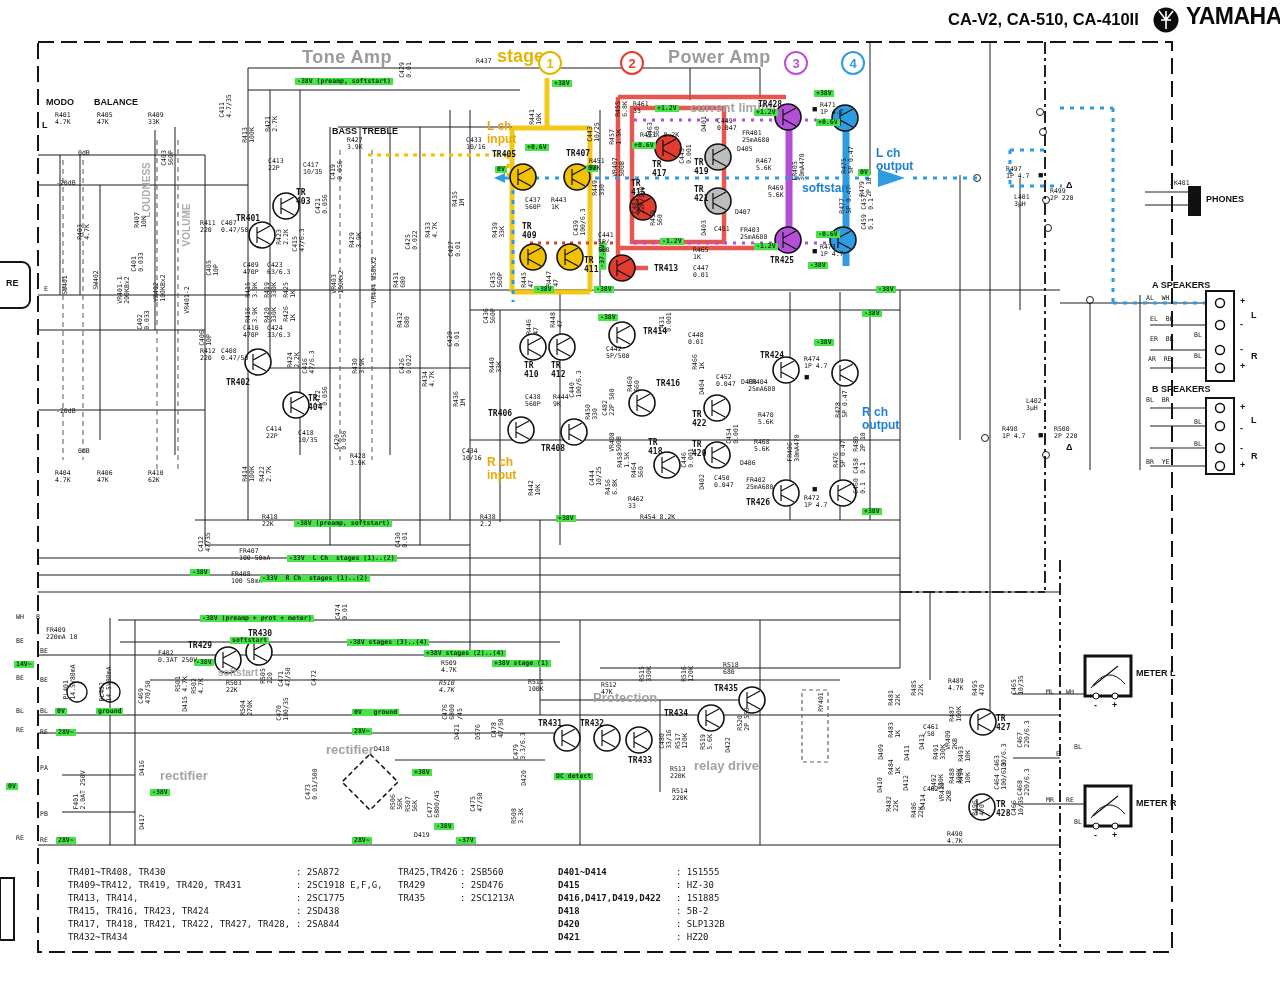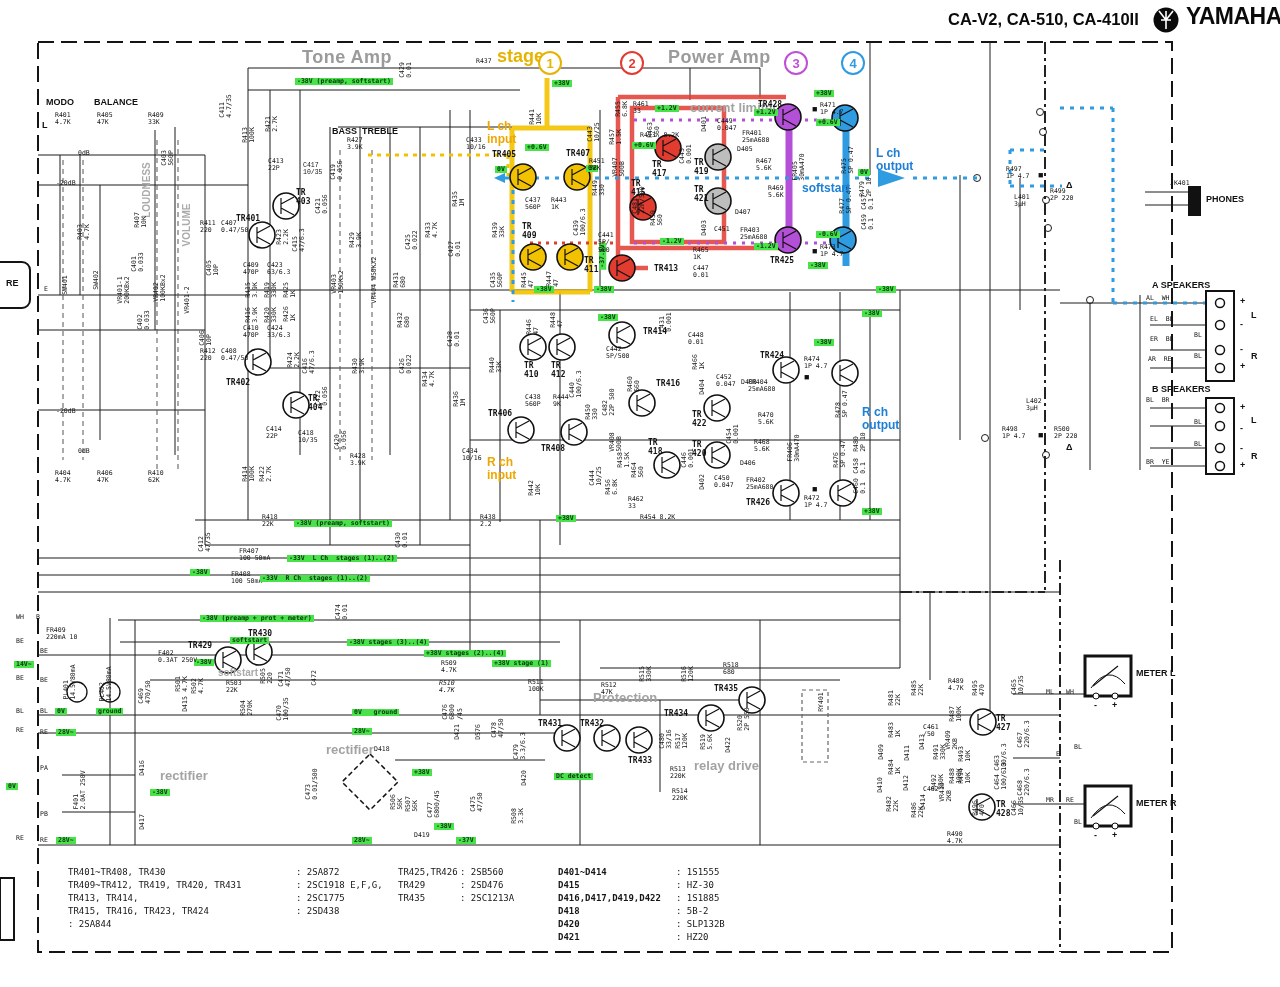--- a/index.html
+++ b/index.html
@@ -958,20 +958,21 @@
         </div>
         <div class="lg-row">
           <span class="lg-n">TR413, TR414,</span>
           <span class="lg-v">: 2SC1775</span>
         </div>
         <div class="lg-row">
           <span class="lg-n">TR415, TR416, TR423, TR424</span>
           <span class="lg-v">: 2SD438</span>
         </div>
         <div class="lg-row">
+          <span class="lg-n">TR417, TR418, TR421, TR422, TR427, TR428, TR432~TR434</span>
           <span class="lg-v">: 2SA844</span>
         </div>
       </div>
     <div id="c2" class="lg-col">
         <div class="lg-row">
           <span class="lg-n">TR425,TR426</span>
           <span class="lg-v">: 2SB560</span>
         </div>
         <div class="lg-row">
           <span class="lg-n">TR429</span>

